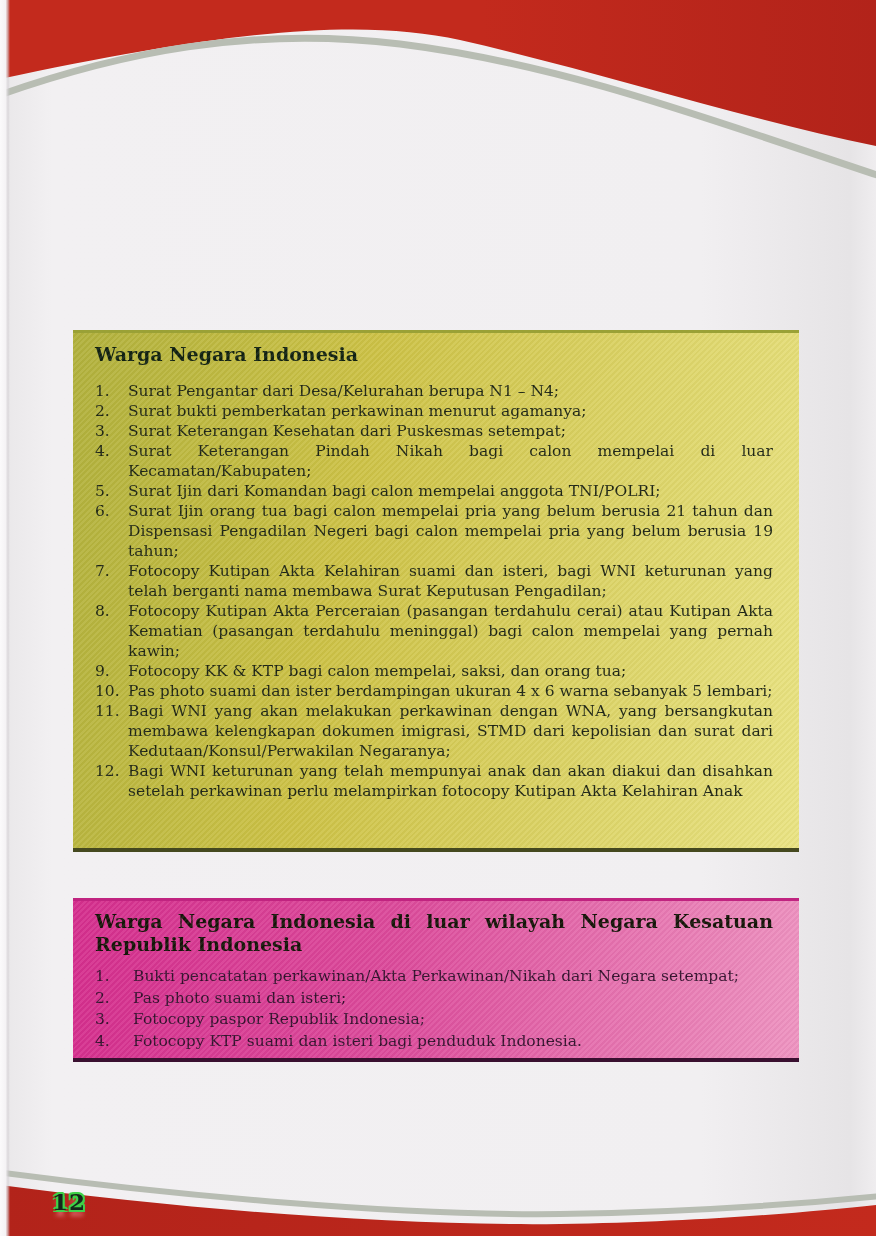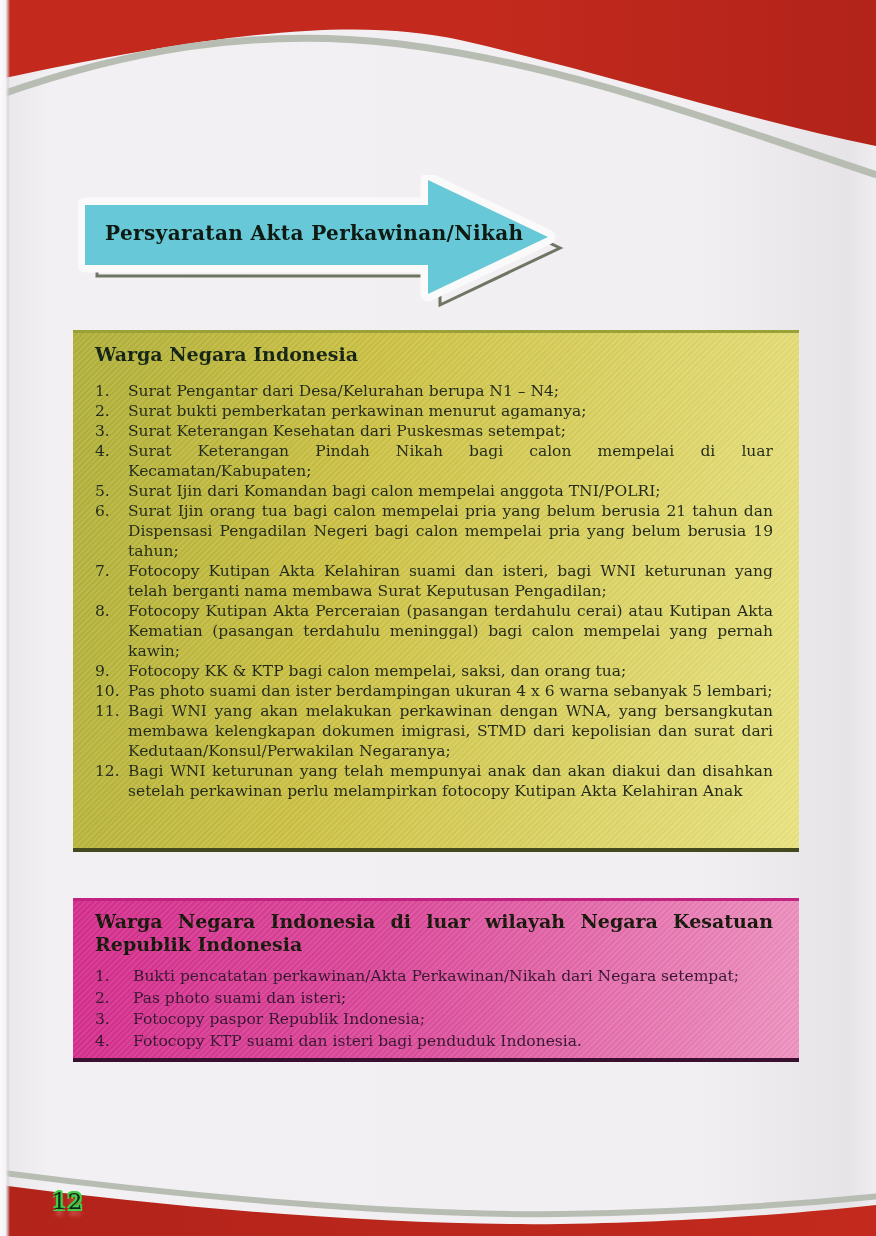--- a/index.html
+++ b/index.html
@@ -55,21 +55,21 @@
     font-size:15.5px;line-height:20px;color:#1d2413;
   }
   #wni-luar-box .req-item{grid-template-columns:38px 1fr;line-height:21.5px;color:#33102c;}
   .req-num{text-align:left;}
   .req-text{text-align:justify;}
   #wni-luar-box .req-text{text-align:left;}
 
   
   .page-number{
     position:absolute;left:52px;top:1188px;
-    font-size:23px;font-weight:normal;color:#15261b;
+    font-size:23px;font-weight:bold;color:#15261b;
     text-shadow:
       -2px -1px 0 #3fd148, 2px -1px 0 #3fd148,
       -2px  2px 0 #3fd148, 2px  2px 0 #3fd148,
       -1px -2px 0 #3fd148, 1px -2px 0 #3fd148,
        0 6px 4px rgba(255,170,190,.55);
     letter-spacing:1px;
   }
 </style>
 </head>
 <body>
@@ -92,30 +92,20 @@
     <path fill="none" stroke="var(--gray-wave)" stroke-width="7" d="M-6,97 C120,52 250,26 400,44 C560,64 700,116 880,176"></path>
   </svg>
 
   <svg id="bottom-wave" class="wave-svg" width="876" height="92" viewBox="0 0 92 876 92" style="bottom:0">
   </svg>
   <svg class="wave-svg" id="bottom-wave2" width="876" height="92" viewBox="0 0 876 92" style="position:absolute;bottom:0;left:0;">
     <path fill="none" stroke="var(--gray-wave)" stroke-width="6" d="M-4,28 C180,52 400,72 560,70 C700,68 800,60 880,52"></path>
     <path fill="url(#redgrad2)" d="M0,41 C190,66 400,82 560,80 C700,78 810,68 876,61 L876,92 L0,92 Z"></path>
   </svg>
 
-  <div class="banner">
-    <svg width="530" height="135" viewBox="0 0 530 135">
-      <g transform="translate(12,11)">
-        <path fill="none" stroke="var(--arrow-shadow)" stroke-width="3" d="M7,30 L350,30 L350,5 L470,62 L350,119 L350,90 L7,90 Z"></path>
-      </g>
-      <path fill="none" stroke="#fbfafb" stroke-width="15" stroke-linejoin="round" d="M7,30 L350,30 L350,5 L470,62 L350,119 L350,90 L7,90 Z"></path>
-      <path fill="var(--arrow-blue)" d="M7,30 L350,30 L350,5 L470,62 L350,119 L350,90 L7,90 Z"></path>
-    </svg>
-    <div class="banner-title">Persyaratan Akta Perkawinan/Nikah</div>
-  </div>
 
   <section class="box" id="wni-box">
     <h2 class="box-heading">Warga Negara Indonesia</h2>
     <ol class="req-list">
 
         <li class="req-item">
           <span class="req-num">1.</span>
           <span class="req-text">Surat Pengantar dari Desa/Kelurahan berupa N1 – N4;</span>
         </li>
 

